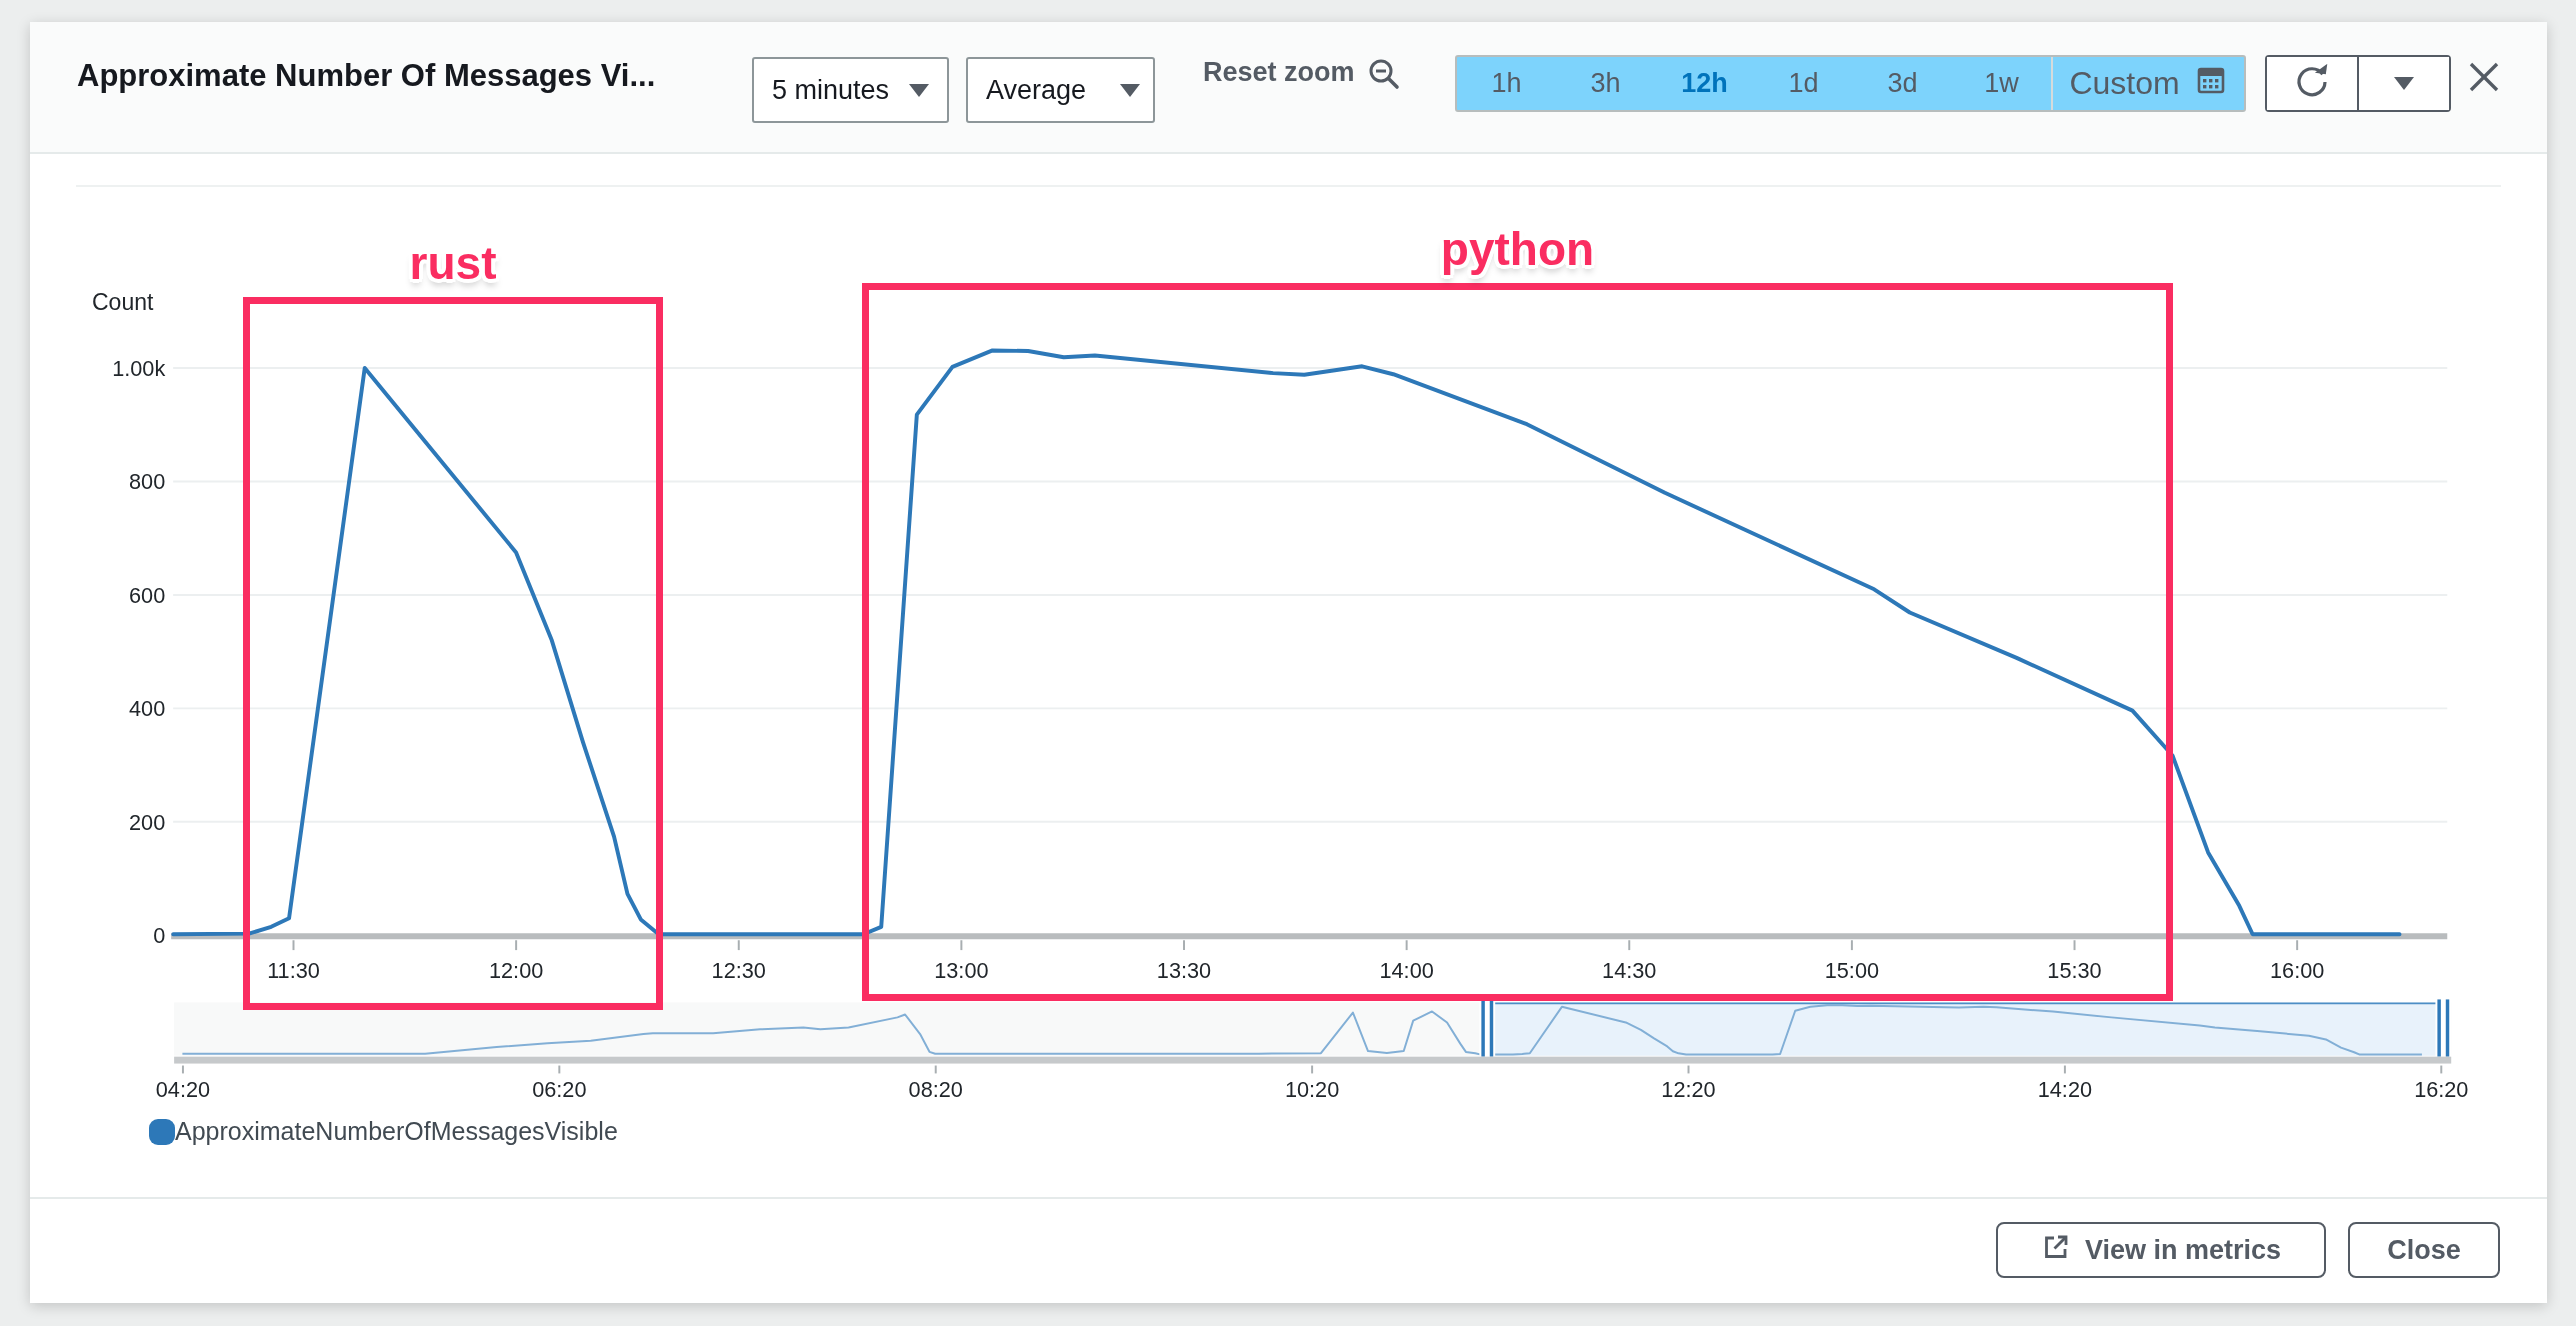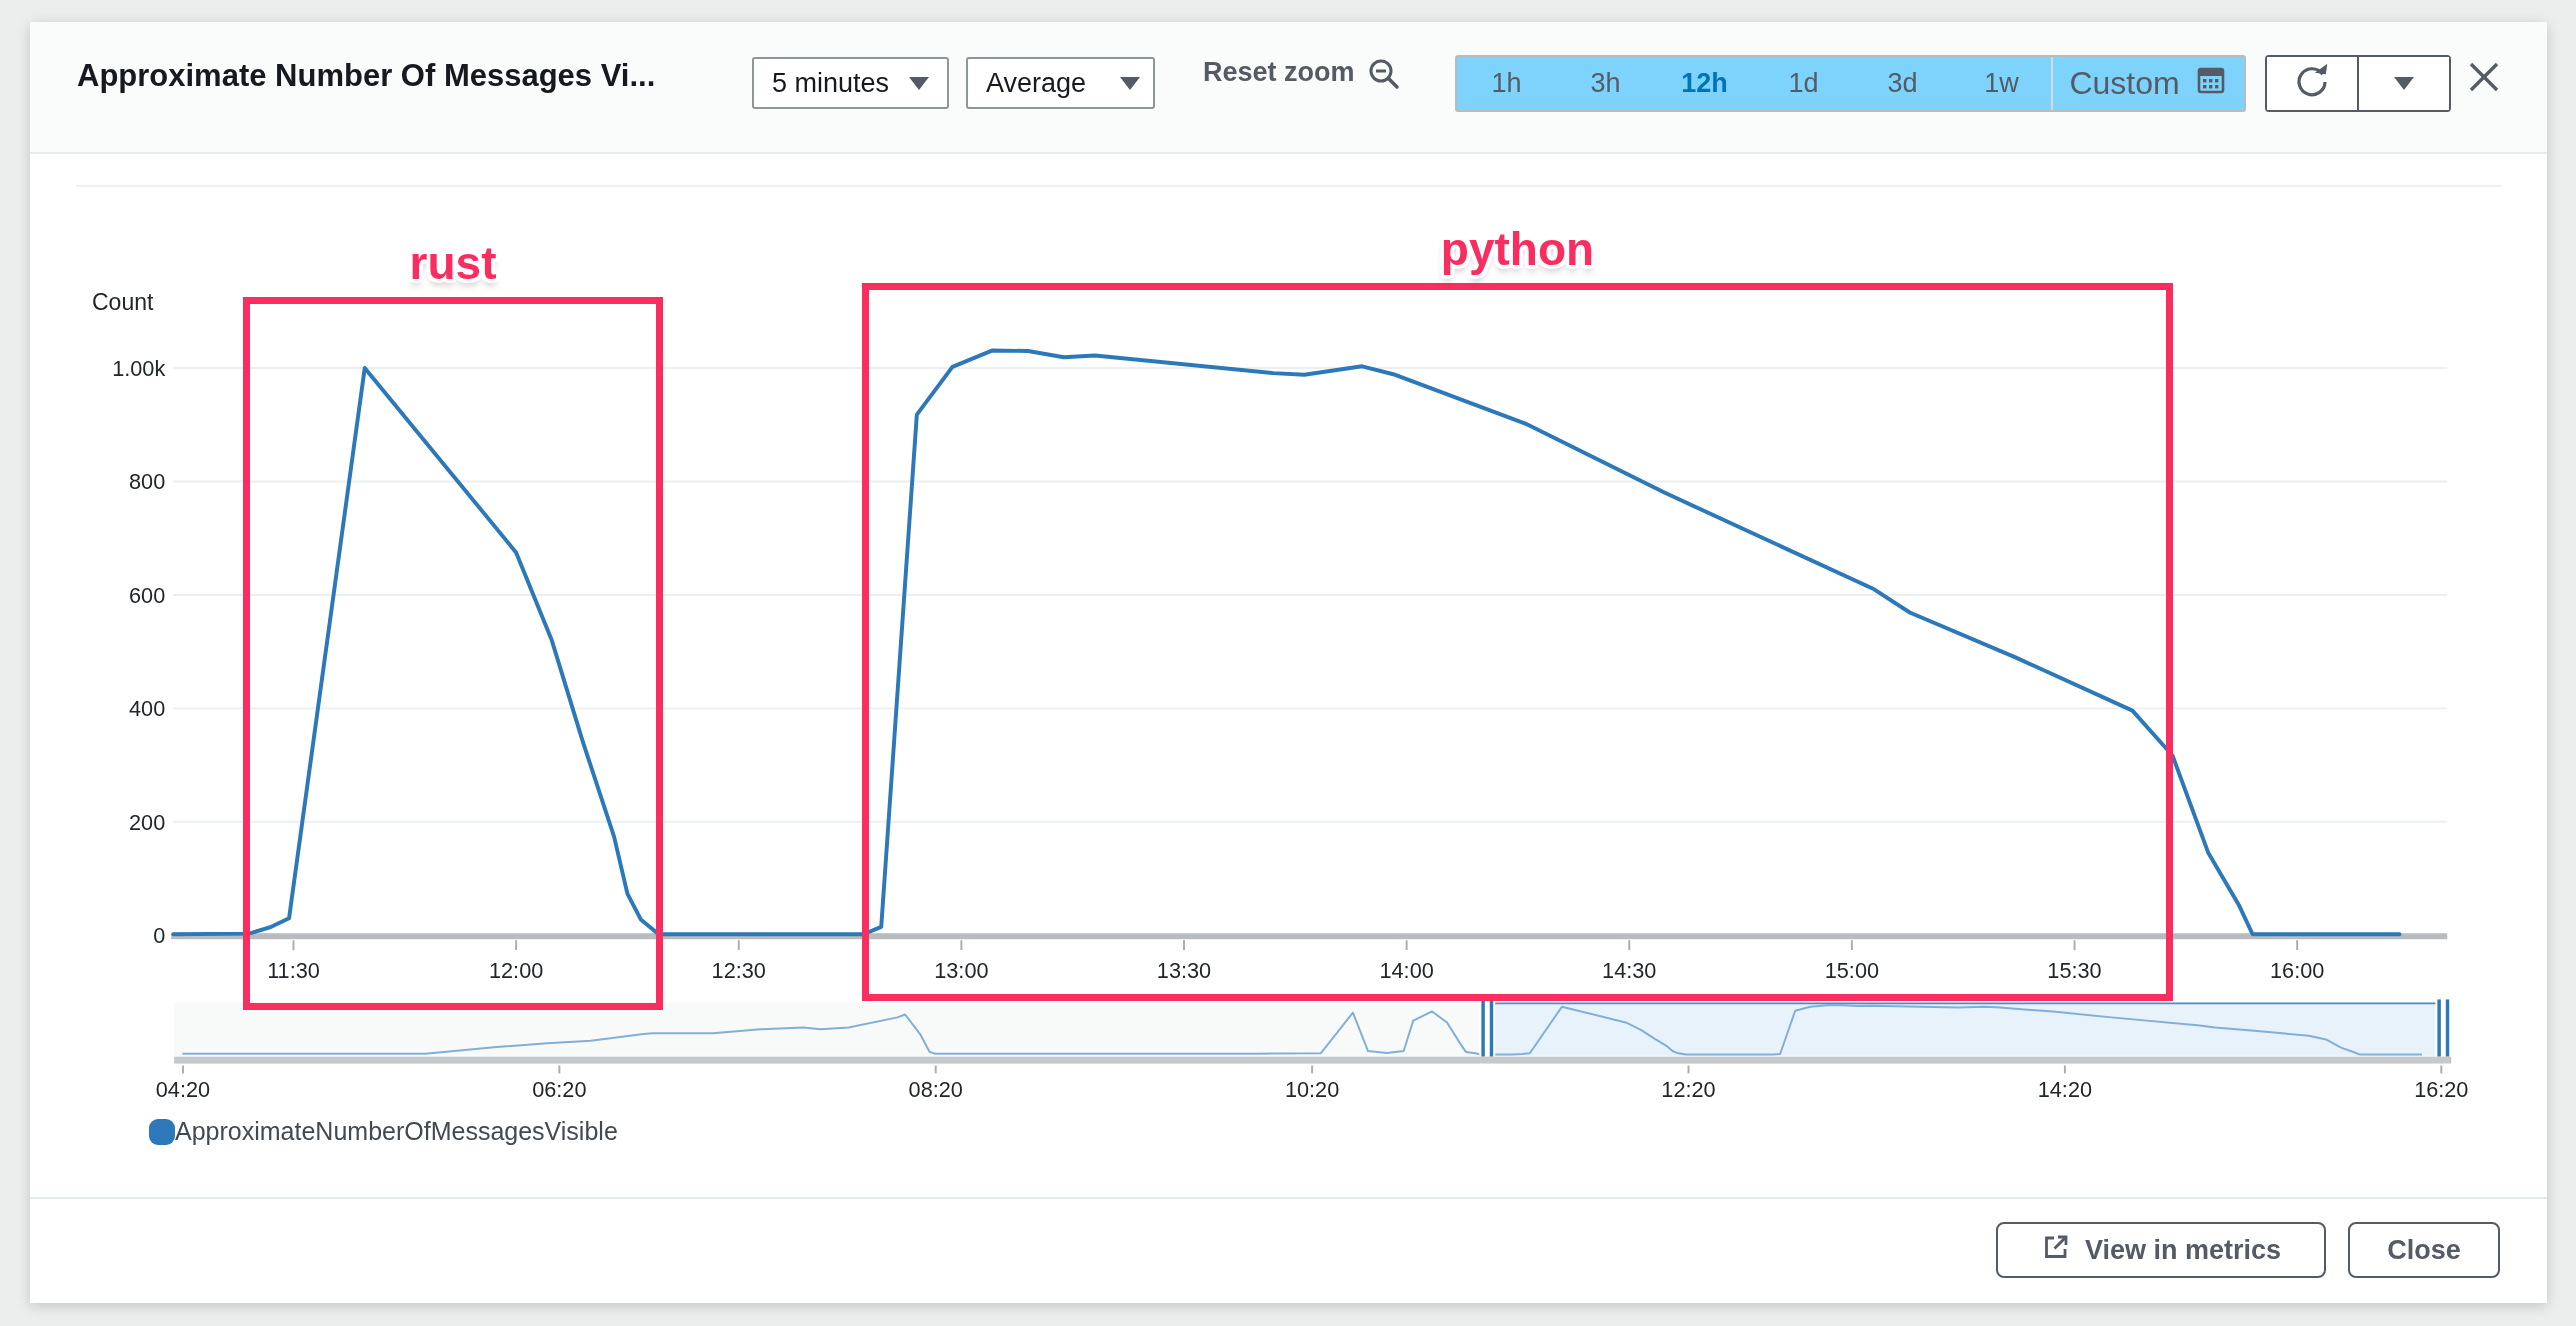--- a/index.html
+++ b/index.html
@@ -3,21 +3,21 @@
 <meta charset="utf-8">
 <style>
   html,body{margin:0;padding:0;background:#eceeee;width:2576px;height:1326px;
     font-family:"Liberation Sans",sans-serif;-webkit-font-smoothing:antialiased;overflow:hidden;}
   .modal{position:absolute;left:30px;top:22px;width:2517px;height:1281px;background:#ffffff;
     border-radius:3px;box-shadow:0 3px 14px rgba(0,0,0,.18);}
   
   .hdr{position:absolute;left:0;top:0;width:100%;height:130px;background:#fafbfb;
     border-bottom:2px solid #e5eaea;z-index:3;}
   .title{position:absolute;left:47px;top:36px;font-size:31px;font-weight:bold;color:#16191f;white-space:nowrap;}
-  .select{position:absolute;top:35px;height:52px;background:#fff;border:2px solid #8d9699;border-radius:3px;
+  .select{position:absolute;top:35px;height:66px;background:#fff;border:2px solid #8d9699;border-radius:3px;
     display:flex;align-items:center;justify-content:space-between;padding:0 18px;box-sizing:border-box;cursor:pointer;}
   .select .val{font-size:27px;color:#16191f;}
   .caret{width:0;height:0;border-left:10px solid transparent;border-right:10px solid transparent;
     border-top:13px solid #545b64;margin-left:18px;}
   .resetzoom{position:absolute;left:1173px;top:35px;height:55px;display:flex;align-items:flex-start;gap:12px;cursor:pointer;}
   .resetzoom .lbl{font-size:27px;font-weight:bold;color:#545b64;}
   .seg{position:absolute;left:1425px;top:33px;height:57px;width:791px;box-sizing:border-box;
     border:2px solid #b7bdbd;border-radius:3px;background:#7dd3fc;display:flex;align-items:stretch;}
   .seg .opt{width:99px;display:flex;align-items:center;justify-content:center;
     font-size:27px;color:#545b64;font-weight:500;cursor:pointer;}

